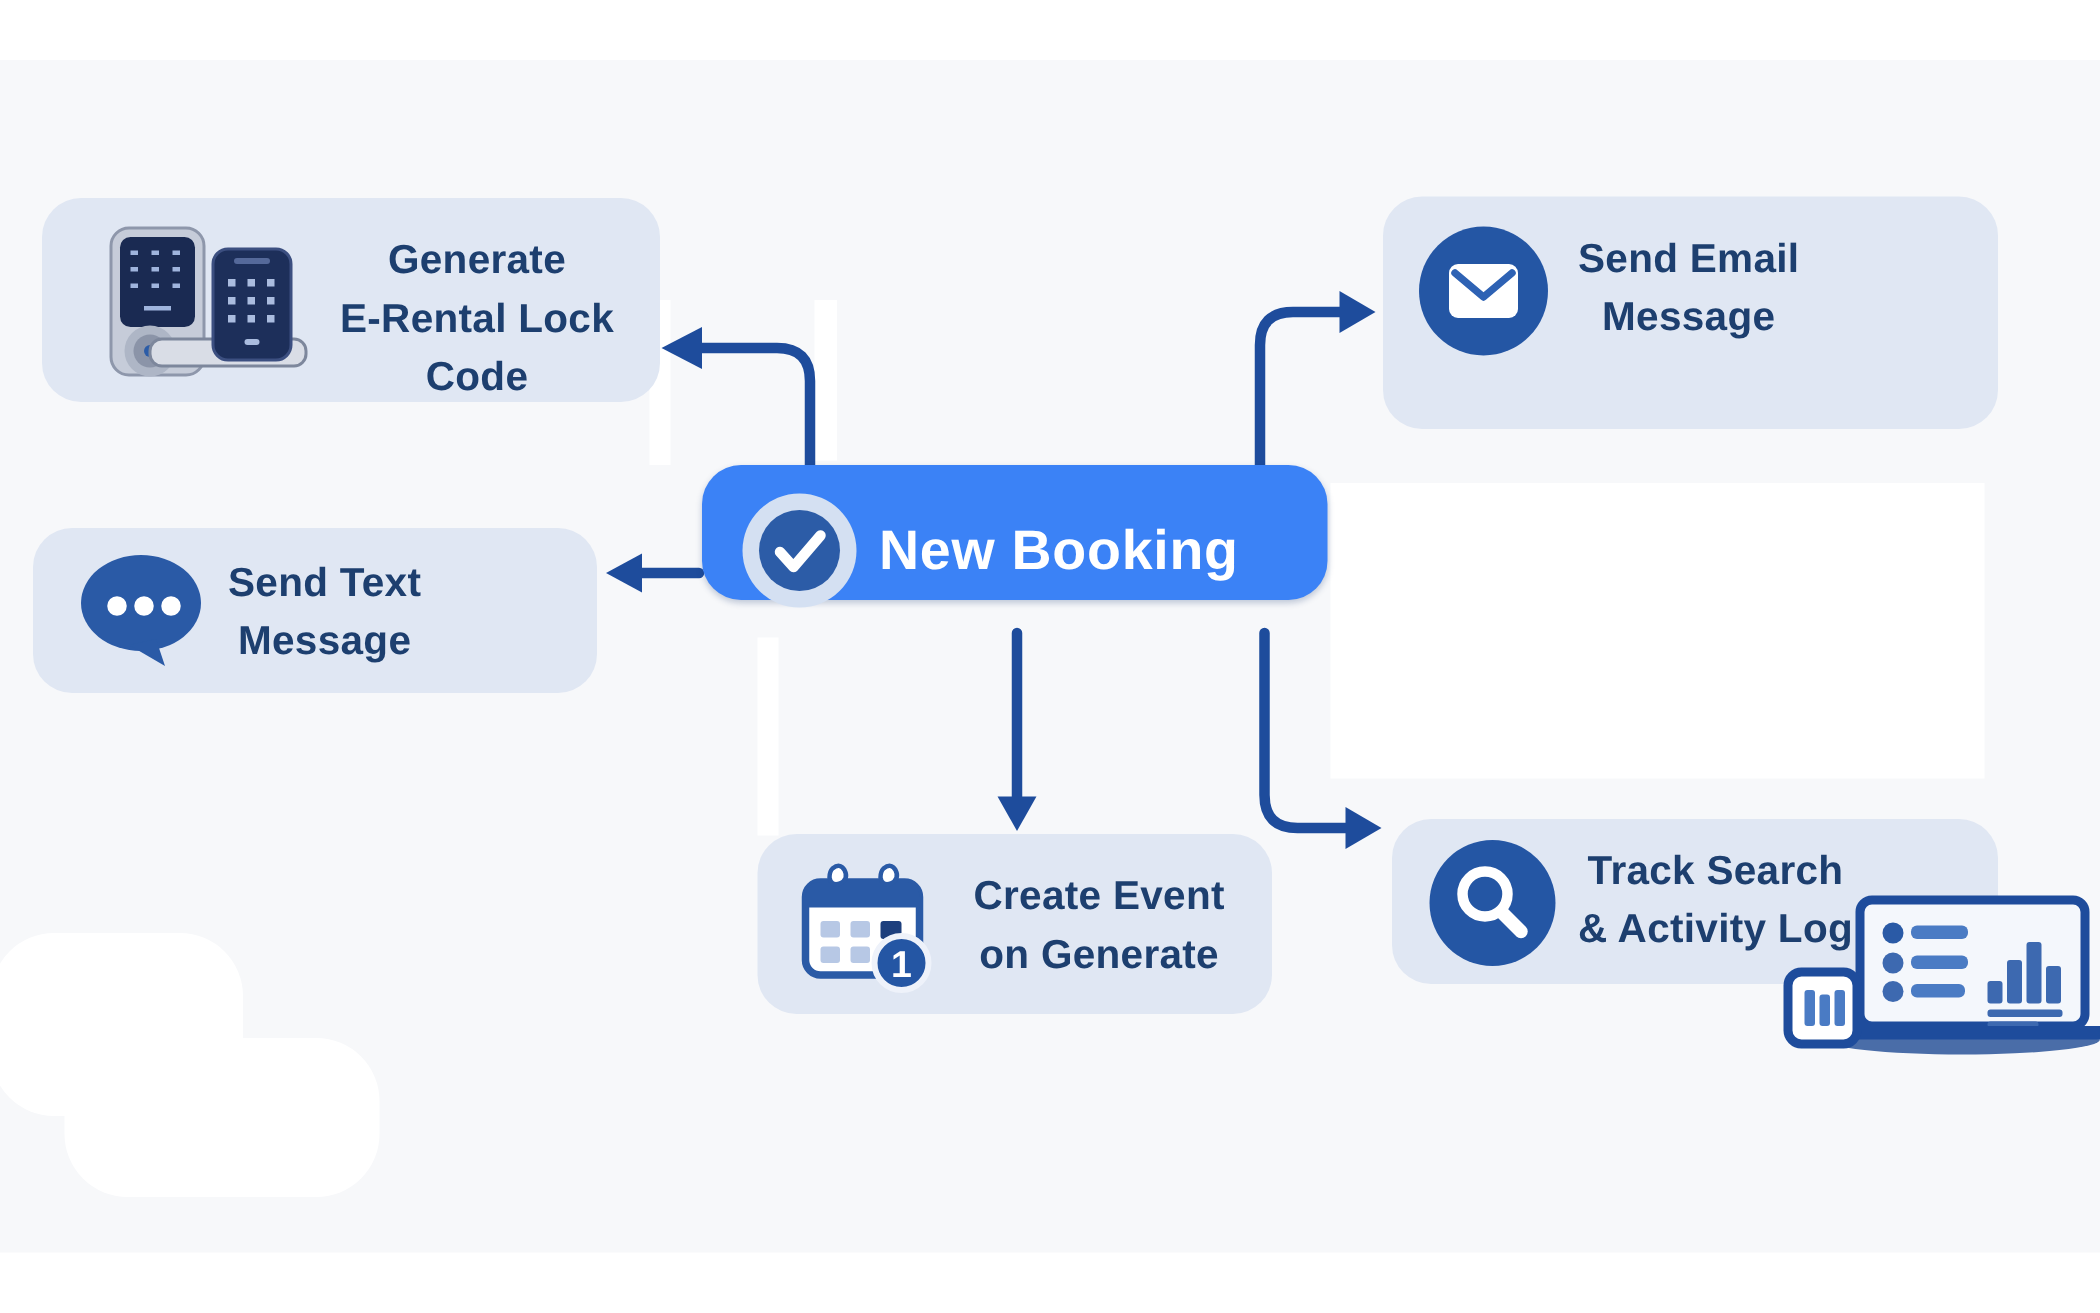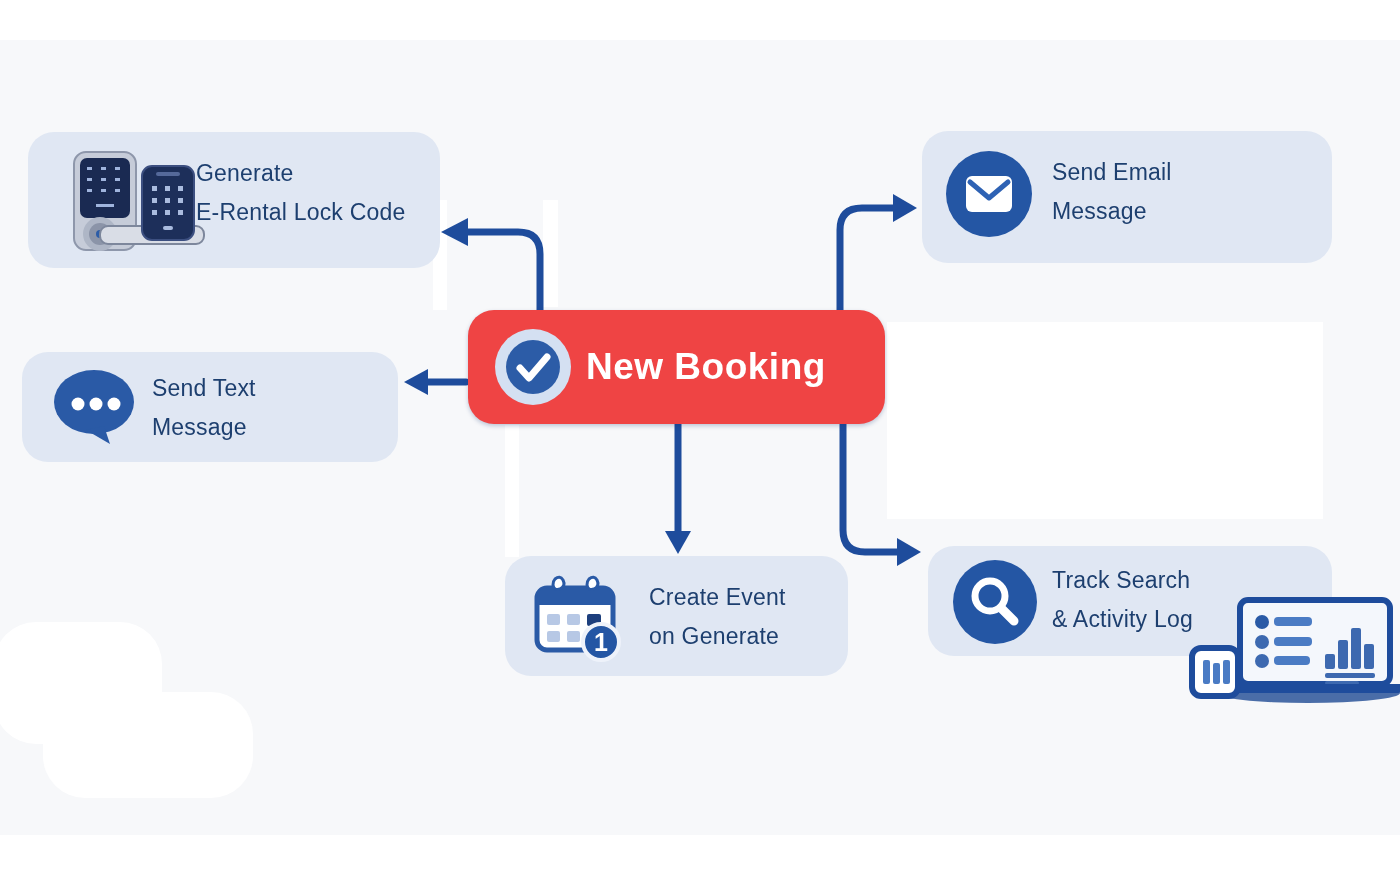--- a/index.html
+++ b/index.html
@@ -17,44 +17,44 @@
   .patch-strip2{left:543px;top:200px;width:15px;height:107px;}
   .patch-strip3{left:505px;top:425px;width:14px;height:132px;}
 
   #arrow-layer{position:absolute;left:0;top:0;width:1400px;height:875px;z-index:2;pointer-events:none;}
 
   .node{
     position:absolute;background:#e0e7f3;border-radius:26px;z-index:3;
     display:flex;align-items:center;
   }
   .node-label{
-    color:#1d3f6f;font-weight:400;font-size:23px;line-height:39px;letter-spacing:0.2px;
+    color:#1d3f6f;font-weight:700;font-size:27px;line-height:39px;letter-spacing:0.2px;text-align:center;
   }
   .node-lock{left:28px;top:132px;width:412px;height:136px;}
-  .node-email{left:922px;top:131px;width:410px;height:132px;}
+  .node-email{left:922px;top:131px;width:410px;height:155px;}
   .node-sms{left:22px;top:352px;width:376px;height:110px;}
   .node-calendar{left:505px;top:556px;width:343px;height:120px;}
   .node-track{left:928px;top:528px;width:404px;height:110px;margin-top:18px;}
 
   .icon-wrap{position:absolute;}
   .lock-art{left:42px;top:16px;width:140px;height:106px;}
   .email-icon{left:23px;top:19px;width:88px;height:88px;}
   .sms-icon{left:30px;top:14px;width:84px;height:82px;}
   .cal-icon{left:24px;top:18px;width:100px;height:88px;}
   .track-icon{left:24px;top:13px;width:86px;height:86px;}
 
   .label-lock{position:absolute;left:168px;top:22px;}
   .label-email{position:absolute;left:130px;top:22px;}
   .label-sms{position:absolute;left:130px;top:17px;}
   .label-calendar{position:absolute;left:112px;top:22px;margin-left:32px;}
   .label-track{position:absolute;left:124px;top:15px;}
 
   .center-node{
-    position:absolute;left:468px;top:310px;width:417px;height:114px;
-    background:#ef4444;border-radius:26px;z-index:3;
+    position:absolute;left:468px;top:310px;width:417px;height:90px;
+    background:#3b82f6;border-radius:26px;z-index:3;
     display:flex;align-items:center;
     box-shadow:0 2px 4px rgba(20,50,110,0.25);
   }
   .center-icon{position:absolute;left:26px;top:18px;width:78px;height:78px;}
   .center-label{
     position:absolute;left:118px;top:0;height:114px;display:flex;align-items:center;
     color:#ffffff;font-weight:700;font-size:37px;letter-spacing:0.5px;
   }
   .laptop-art{position:absolute;left:1188px;top:596px;width:212px;height:110px;z-index:4;}
 </style>

